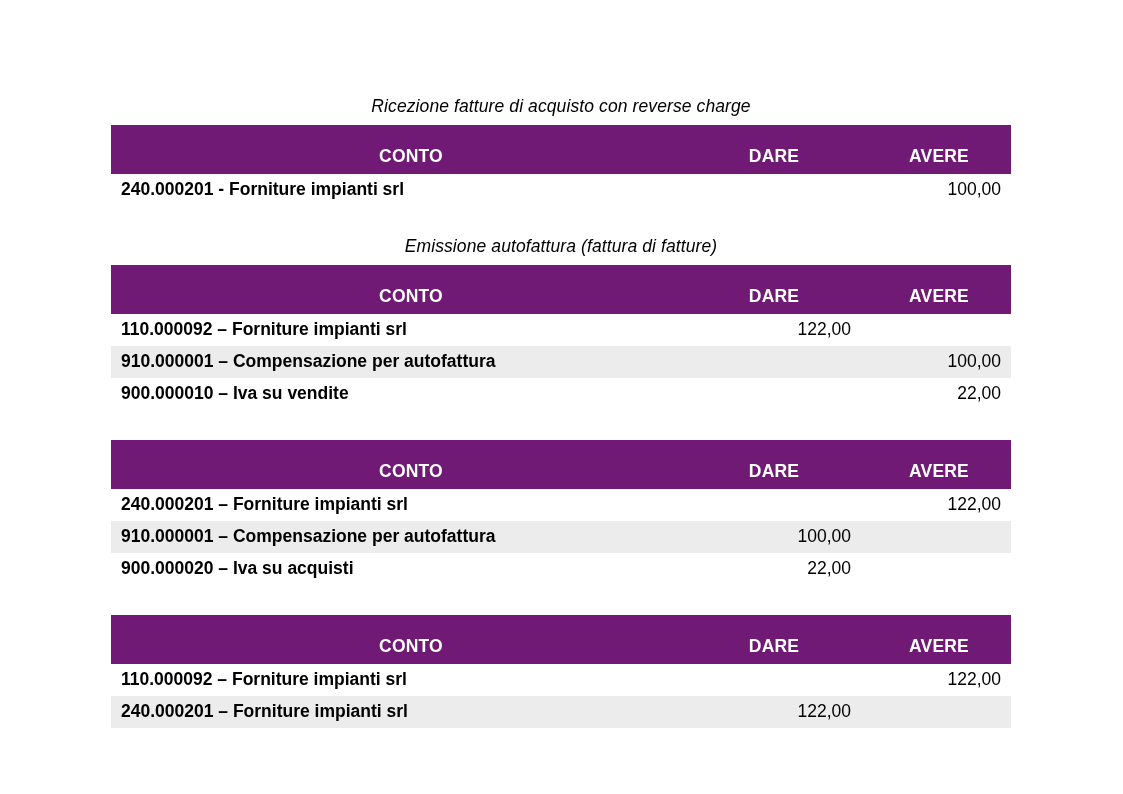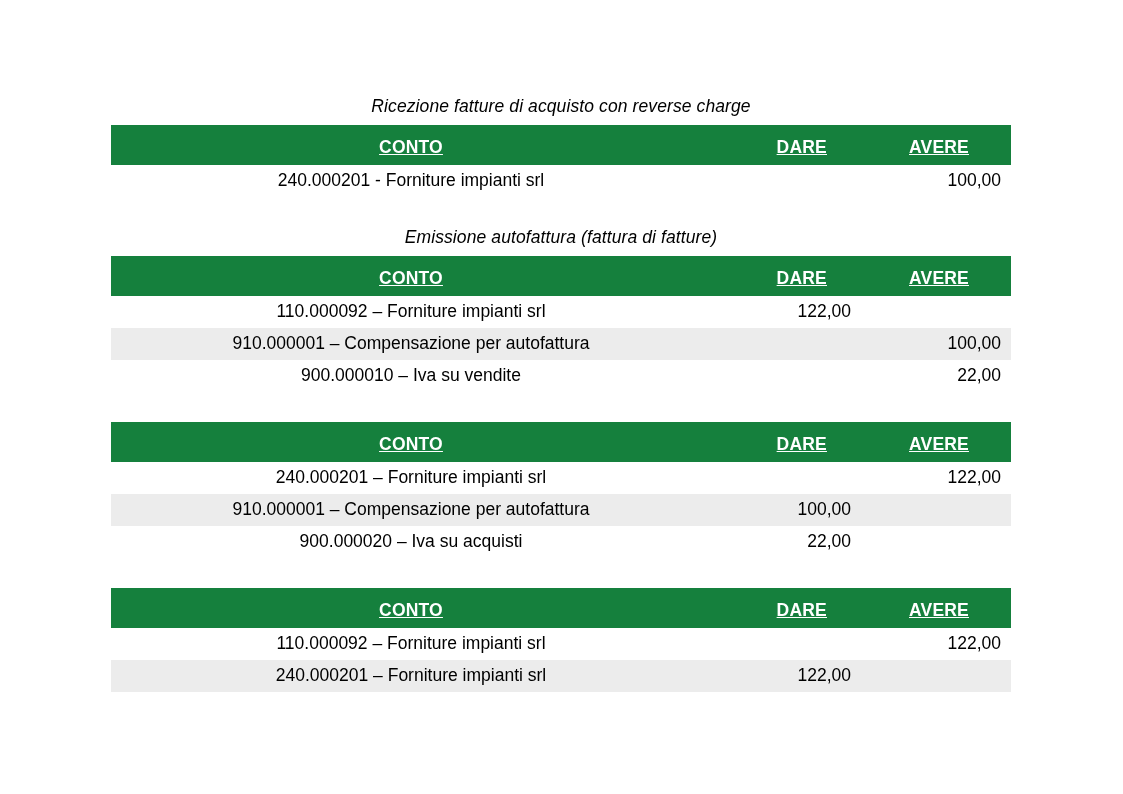--- a/index.html
+++ b/index.html
@@ -40,56 +40,56 @@
     padding-bottom: 8px;
     letter-spacing: 0.1px;
   }
   table.ledger {
     width: 900px;
     border-collapse: collapse;
     table-layout: fixed;
     font-size: 17.5px;
   }
   table.ledger thead th {
-    background: #15803d;
+    background: #701a75;
     color: #ffffff;
     font-weight: bold;
     font-size: 17.5px;
-    padding: 12px 10px 7px 10px;
+    padding: 21px 10px 7px 10px;
     text-align: center;
     letter-spacing: 0.2px;
-    text-decoration: underline;
   }
   table.ledger thead th.th-conto {
     text-align: center;
   }
   table.ledger thead th.th-dare {
-    text-align: right;
+    text-align: center;
     padding-right: 34px;
   }
   table.ledger thead th.th-avere {
     text-align: right;
     padding-right: 42px;
   }
   table.ledger td {
     padding: 5px 10px 6px 10px;
     font-size: 17.5px;
     color: #000000;
     vertical-align: middle;
     height: 18px;
   }
   table.ledger tbody tr.row-alt td {
     background: #ececec;
   }
   table.ledger tbody tr.row-plain td {
     background: #ffffff;
   }
   td.c-conto {
-    text-align: center;
+    text-align: left;
     padding-left: 5px;
+    font-weight: bold;
   }
   td.c-dare {
     text-align: right;
     padding-right: 34px;
   }
   td.c-avere {
     text-align: right;
     padding-right: 42px;
   }
   col.col-conto { width: 600px; }

